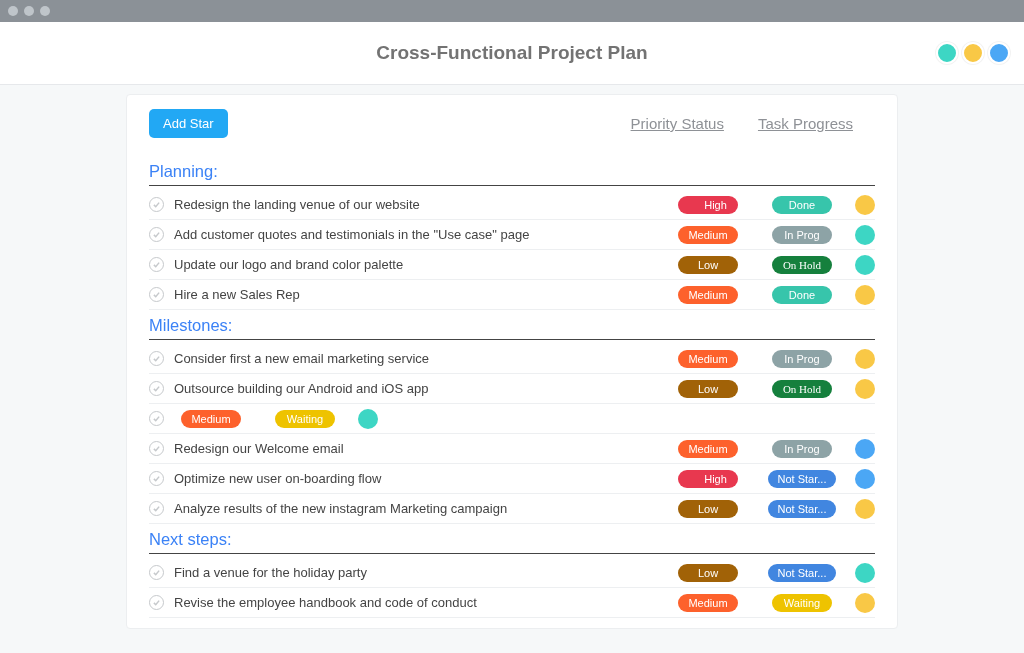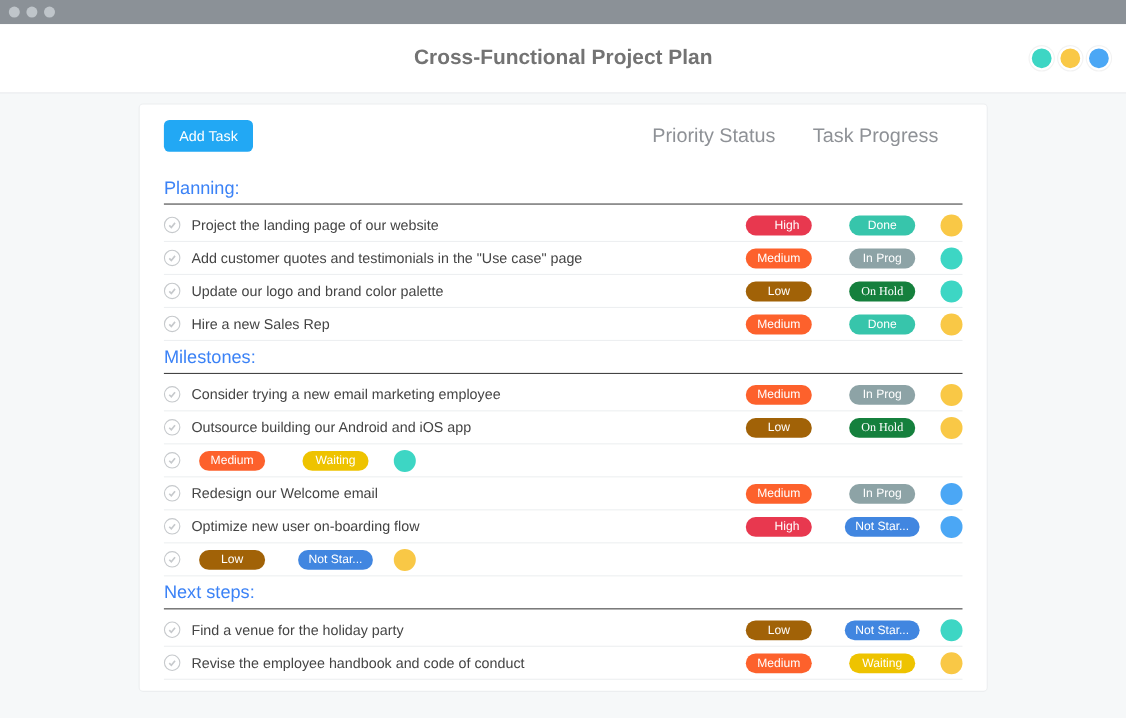--- a/index.html
+++ b/index.html
@@ -10,21 +10,21 @@
   .header-title { font-size: 19px; font-weight: 600; color: #737373; }
   .header-avatars { position: absolute; right: 14px; top: 50%; transform: translateY(-50%); display: flex; gap: 4px; }
   .avatar { width: 22px; height: 22px; border-radius: 50%; background-size: cover; border: 2px solid #fff; box-shadow: 0 0 0 1px rgba(0,0,0,0.05); }
   .av-1 { background: #3dd6c4; }
   .av-2 { background: #f9c846; }
   .av-3 { background: #4ba7f5; }
   .page { display: flex; justify-content: center; padding-top: 9px; }
   .card { width: 772px; background: #fff; border: 1px solid #eceef0; border-radius: 4px; padding-bottom: 10px; }
   .toolbar { display: flex; align-items: center; padding: 14px 22px 18px 22px; }
   .add-task { background: #22a8f4; color: #fff; border: none; border-radius: 5px; padding: 7px 14px; font-size: 13px; font-weight: 500; cursor: pointer; }
-  .col-headers { margin-left: auto; display: flex; gap: 34px; color: #8e9196; font-size: 18px; padding-right: 22px;}
+  .col-headers { margin-left: auto; display: flex; gap: 34px; color: #8e9196; font-size: 15px; padding-right: 22px; text-decoration: underline;}
   .section { padding: 0 22px; }
   .section-title { font-size: 16.5px; color: #3b82f6; font-weight: 500; padding: 6px 0 4px 0; border-bottom: 1.5px solid #444; margin-bottom: 4px;}
   .task-row { display: flex; align-items: center; height: 30px; border-bottom: 1px solid #edeff1; font-size: 13px; color: #444; }
   .check { width: 15px; height: 15px; border: 1.2px solid #c6c9cc; border-radius: 50%; margin-right: 10px; display:flex; align-items:center; justify-content:center; flex-shrink:0;}
   .check svg { width: 9px; height: 9px; stroke: #c6c9cc; stroke-width: 2; fill: none; }
   .task-title { flex: 1; white-space: nowrap; overflow: hidden; text-overflow: ellipsis; }
   .pill { min-width: 60px; height: 18px; border-radius: 9px; color: #fff; font-size: 11px; display: flex; align-items: center; justify-content: center; padding: 0 10px; white-space: nowrap; overflow:hidden; }
   .pill-wrap { width: 74px; display:flex; justify-content:center; }
   .pill-wrap.priority { margin-right: 20px; }
   .pill-wrap.progress { margin-right: 16px; }
@@ -55,36 +55,36 @@
   <div class="header-avatars">
     <span class="avatar av-1"></span>
     <span class="avatar av-2"></span>
     <span class="avatar av-3"></span>
   </div>
 </div>
 
 <div class="page">
   <div class="card">
     <div class="toolbar">
-      <button class="add-task">Add Task</button>
+      <button class="add-task">Add Star</button>
       <div class="col-headers">
         <span>Priority Status</span>
         <span>Task Progress</span>
       </div>
     </div>
     <div id="sections">
         <div class="section">
           <div class="section-title">Planning:</div>
           <div class="task-row">
             <span class="check">
               <svg viewBox="0 0 12 12">
                 <polyline points="2.5,6.5 5,9 9.5,3.5"></polyline>
               </svg>
             </span>
-            <span class="task-title">Project the landing page of our website</span>
+            <span class="task-title">Redesign the landing venue of our website</span>
             <span class="pill-wrap priority">
               <span class="pill c-high">High</span>
             </span>
             <span class="pill-wrap progress">
               <span class="pill c-done">Done</span>
             </span>
             <span class="mini-avatar ma-0"></span>
           </div>
           <div class="task-row">
             <span class="check">
@@ -133,21 +133,21 @@
           </div>
         </div>
         <div class="section">
           <div class="section-title">Milestones:</div>
           <div class="task-row">
             <span class="check">
               <svg viewBox="0 0 12 12">
                 <polyline points="2.5,6.5 5,9 9.5,3.5"></polyline>
               </svg>
             </span>
-            <span class="task-title">Consider trying a new email marketing employee</span>
+            <span class="task-title">Consider first a new email marketing service</span>
             <span class="pill-wrap priority">
               <span class="pill c-medium">Medium</span>
             </span>
             <span class="pill-wrap progress">
               <span class="pill c-inprog">In Prog</span>
             </span>
             <span class="mini-avatar ma-0"></span>
           </div>
           <div class="task-row">
             <span class="check">
@@ -207,20 +207,21 @@
               <span class="pill c-notstar">Not Star...</span>
             </span>
             <span class="mini-avatar ma-2"></span>
           </div>
           <div class="task-row">
             <span class="check">
               <svg viewBox="0 0 12 12">
                 <polyline points="2.5,6.5 5,9 9.5,3.5"></polyline>
               </svg>
             </span>
+            <span class="task-title">Analyze results of the new instagram Marketing campaign</span>
             <span class="pill-wrap priority">
               <span class="pill c-low">Low</span>
             </span>
             <span class="pill-wrap progress">
               <span class="pill c-notstar">Not Star...</span>
             </span>
             <span class="mini-avatar ma-0"></span>
           </div>
         </div>
         <div class="section">

